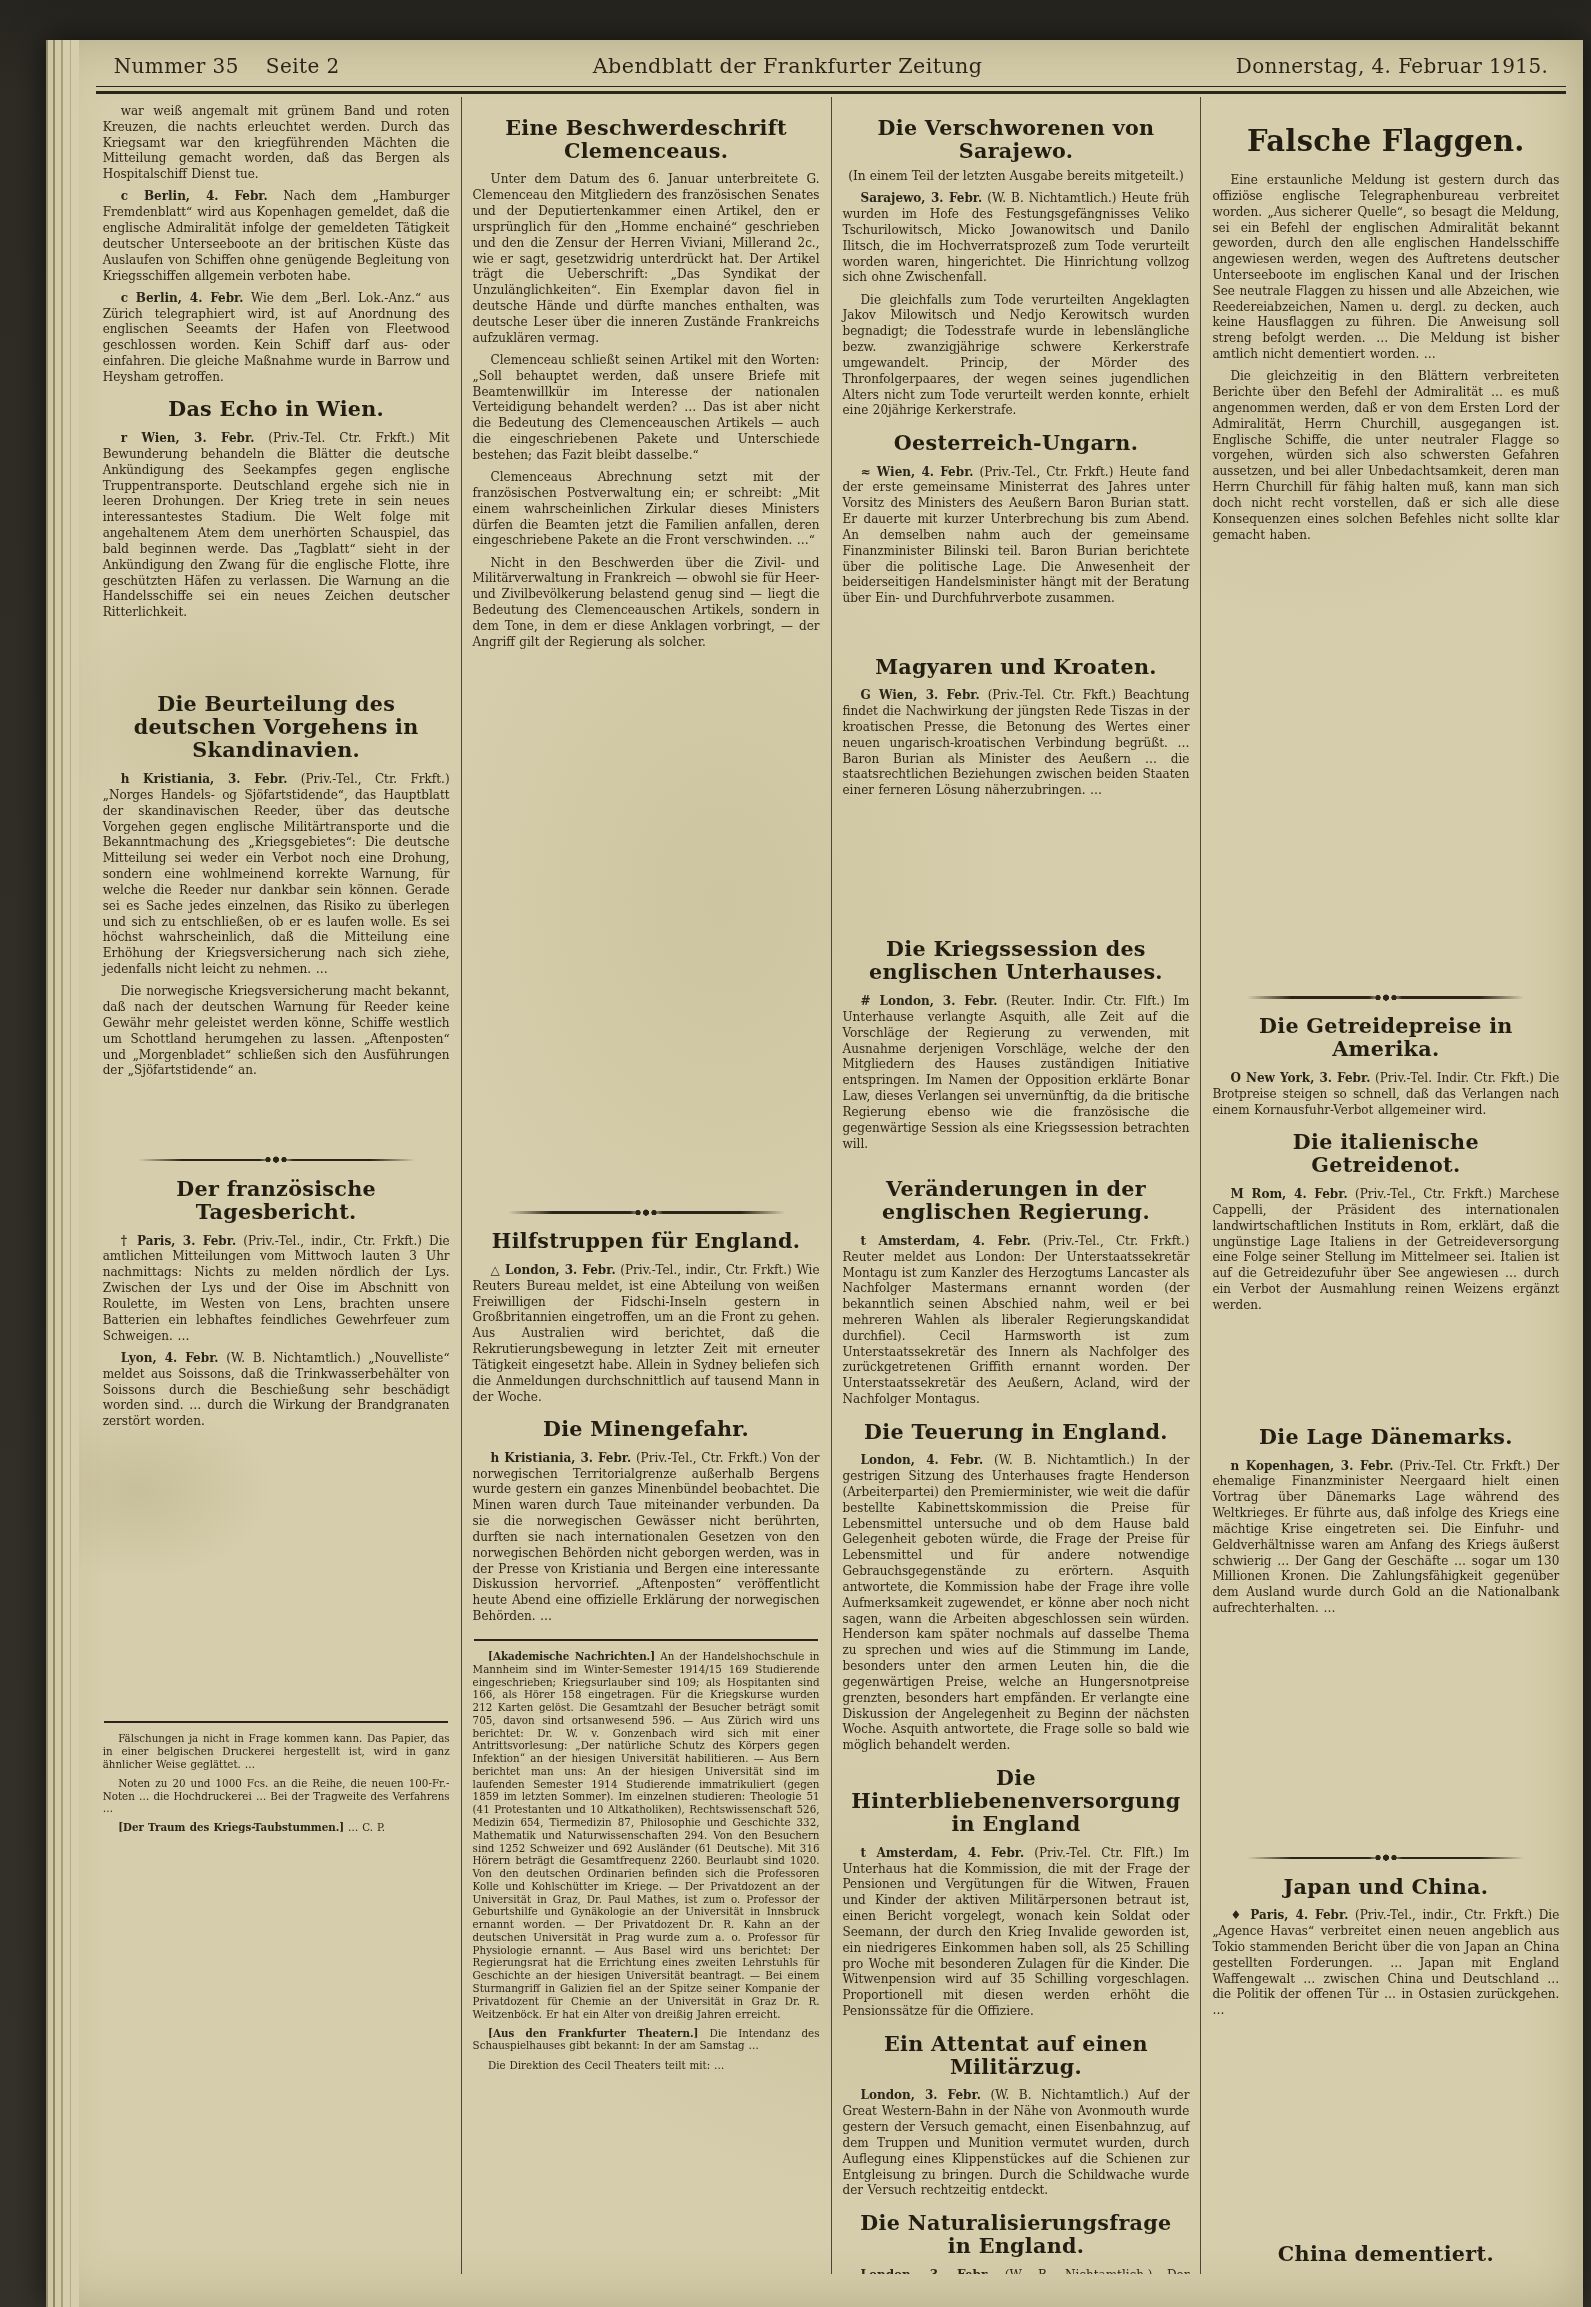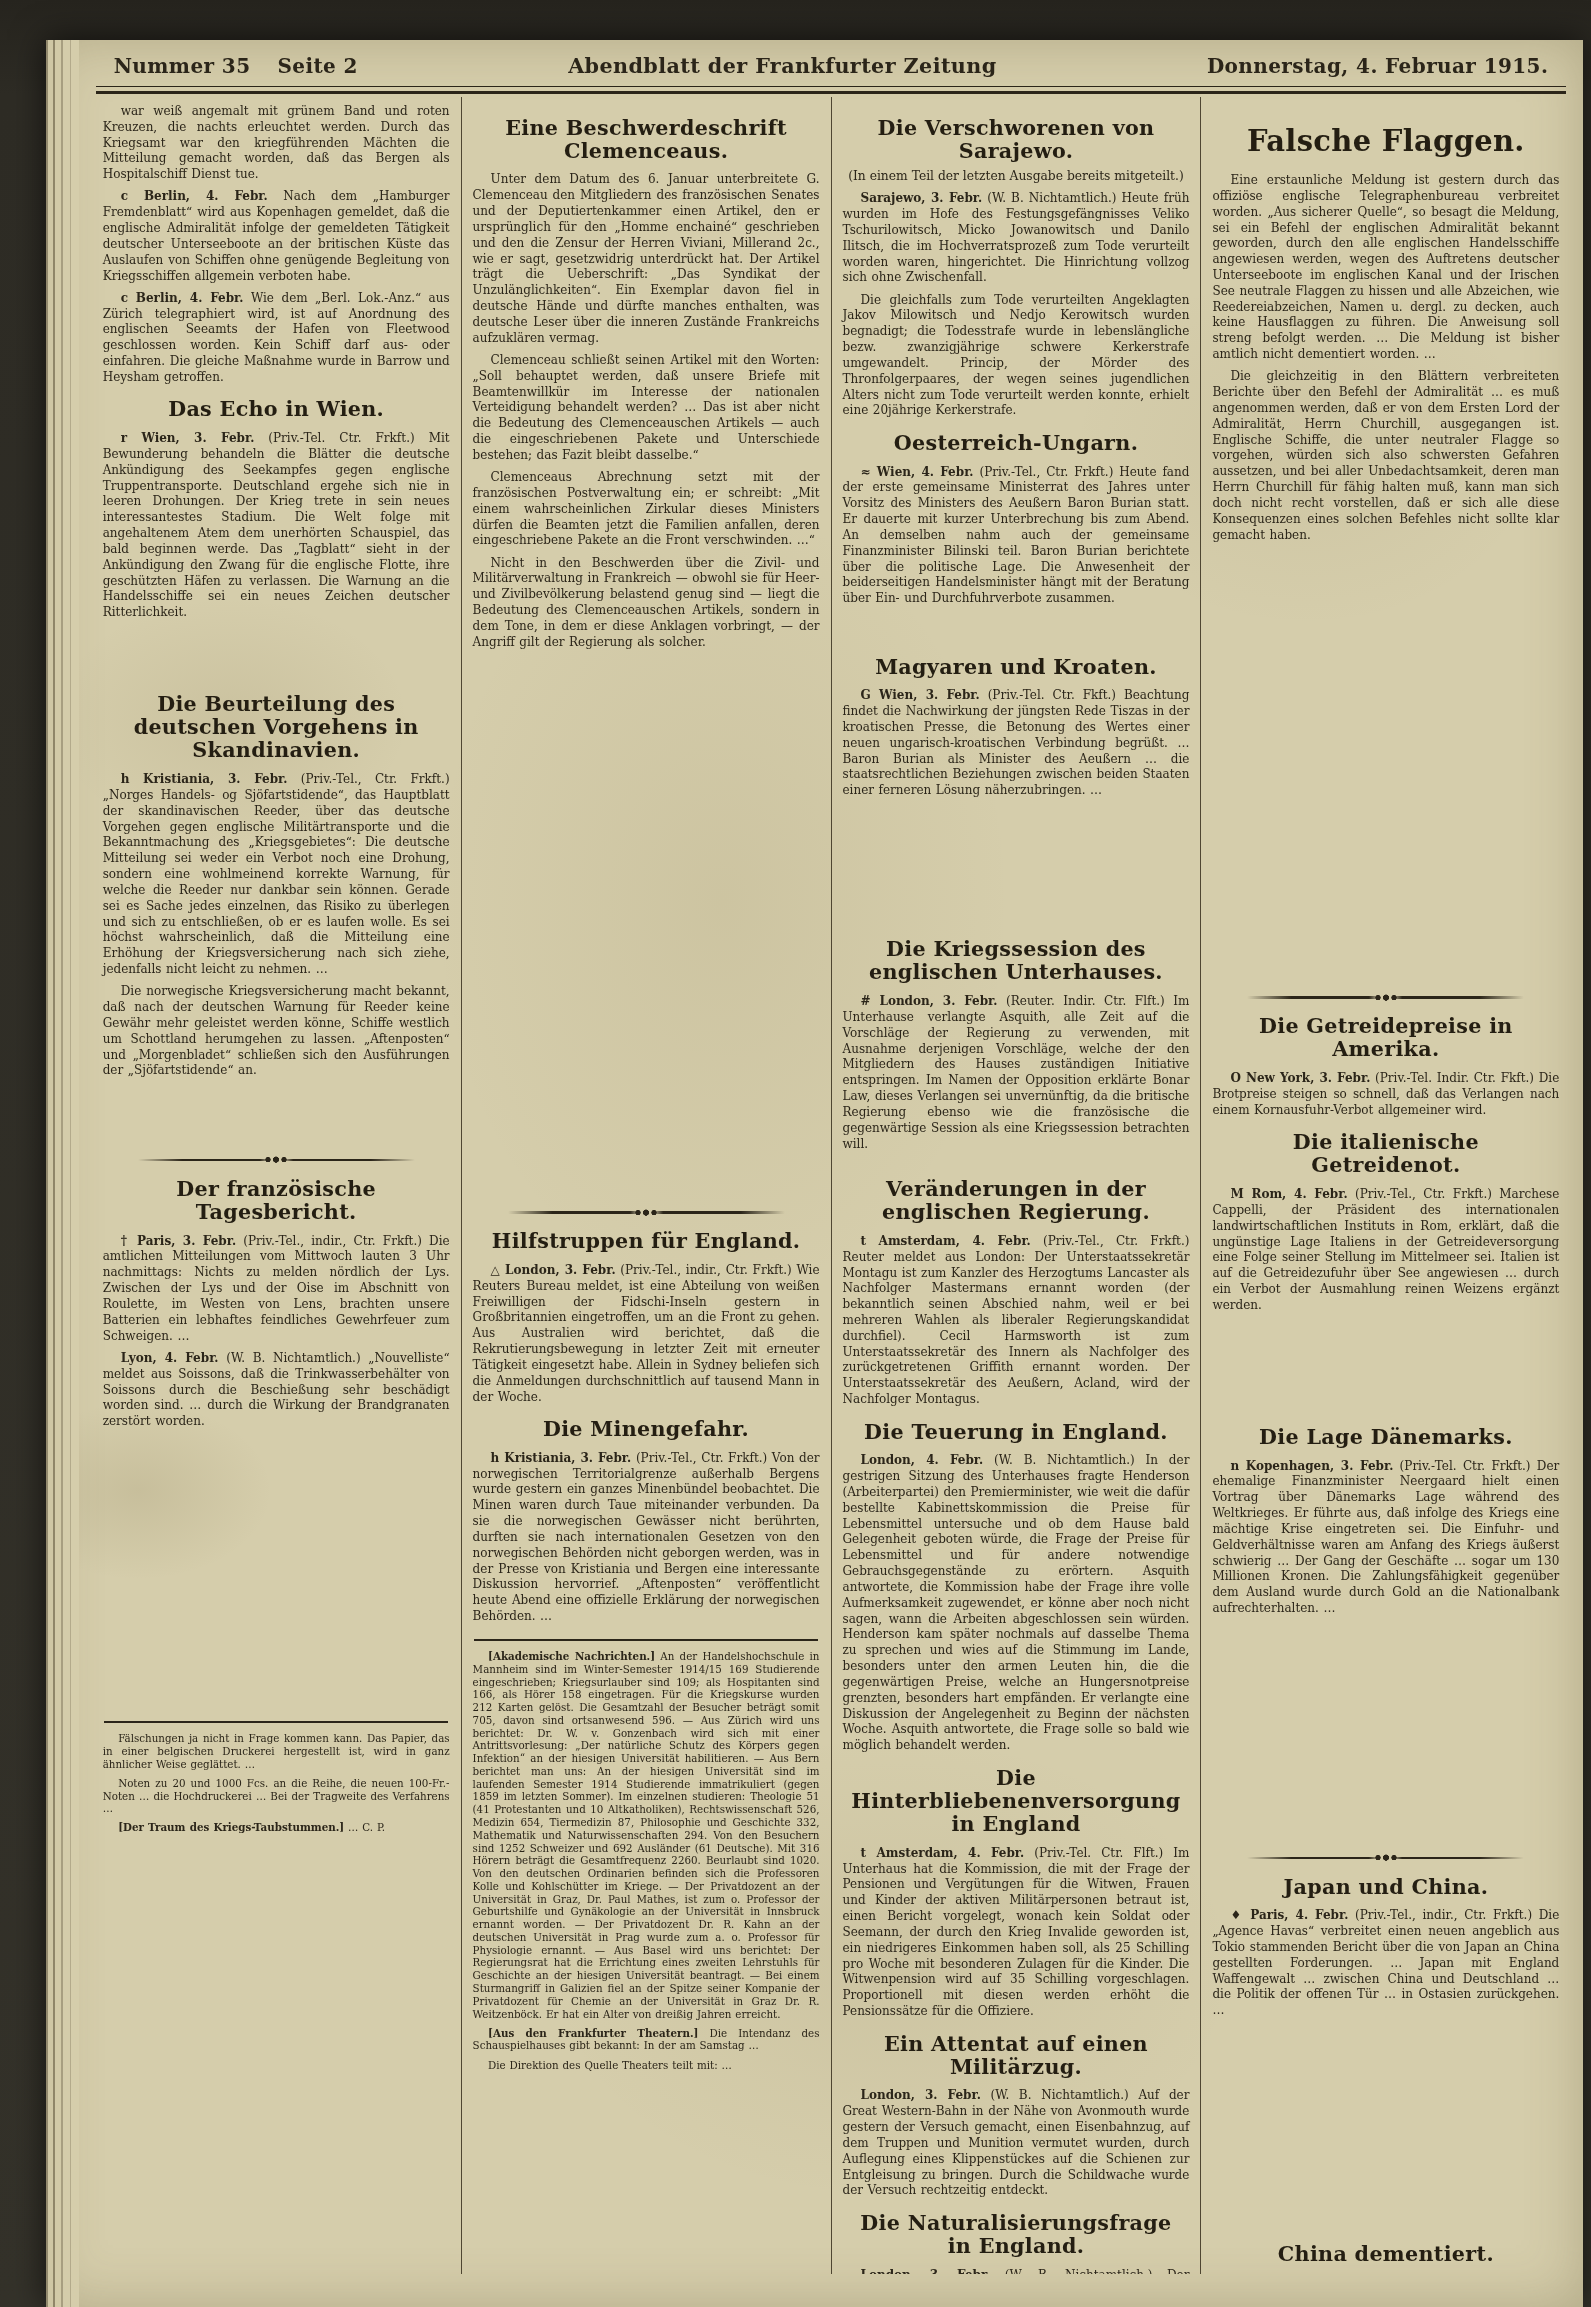--- a/index.html
+++ b/index.html
@@ -22,21 +22,21 @@
   }
   .page-edges{
     position:absolute;left:0;top:0;bottom:0;width:33px;
     background:linear-gradient(90deg,
       #938a6e 0 1.6px,#cfc7a4 1.6px 7.2px,#8f8668 7.2px 8.8px,#d2caa7 8.8px 15px,
       #a79e80 15px 16.7px,#d4ccaa 16.7px 24px,#b3aa8b 24px 25.5px,#d5cdab 25.5px 100%);
   }
   .content{position:absolute;left:33px;top:0;right:0;bottom:0;padding:0 12.7px;}
   .header{display:flex;justify-content:space-between;align-items:baseline;padding:14.3px 22px 6.4px;}
   .header .hgroup{display:flex;gap:27px;}
-  .header span{font-weight:bold;font-size:20px;letter-spacing:0.4px;white-space:nowrap;}
+  .header span{font-weight:normal;font-size:20px;letter-spacing:0.4px;white-space:nowrap;}
   .header .masthead{font-size:20.7px;}
   .header-rule{height:4px;border-top:1.6px solid #2b2519;border-bottom:3.2px solid #2b2519;margin:1.6px 4.8px 0;}
   .columns{display:flex;height:2177px;overflow:hidden;margin-top:3.2px;}
   .column{flex:1 1 0;padding:6.4px 11px 0;overflow:hidden;}
   .column + .column{border-left:1.6px solid rgba(45,36,20,.8);}
   .article{margin-bottom:8px;}
   .headline{
     text-align:center;font-weight:bold;font-size:20.7px;line-height:1.12;
     margin:12.7px 3.2px 9.5px;letter-spacing:0.3px;color:#241e12;
   }
@@ -120,21 +120,21 @@
             <p class="para"><b>△ London, 3. Febr.</b> (Priv.-Tel., indir., Ctr. Frkft.) Wie Reuters Bureau meldet, ist eine Abteilung von weißen Freiwilligen der Fidschi-Inseln gestern in Großbritannien eingetroffen, um an die Front zu gehen. Aus Australien wird berichtet, daß die Rekrutierungsbewegung in letzter Zeit mit erneuter Tätigkeit eingesetzt habe. Allein in Sydney beliefen sich die Anmeldungen durchschnittlich auf tausend Mann in der Woche.</p>
           </article>
           <article class="article" style="min-height: 211px;">
             <h2 class="headline">Die Minengefahr.</h2>
             <p class="para"><b>h Kristiania, 3. Febr.</b> (Priv.-Tel., Ctr. Frkft.) Von der norwegischen Territorialgrenze außerhalb Bergens wurde gestern ein ganzes Minenbündel beobachtet. Die Minen waren durch Taue miteinander verbunden. Da sie die norwegischen Gewässer nicht berührten, durften sie nach internationalen Gesetzen von den norwegischen Behörden nicht geborgen werden, was in der Presse von Kristiania und Bergen eine interessante Diskussion hervorrief. „Aftenposten“ veröffentlicht heute Abend eine offizielle Erklärung der norwegischen Behörden. …</p>
           </article>
           <article class="article small" style="min-height: 692px;">
             <div class="full-rule"></div>
             <p class="para"><b>[Akademische Nachrichten.]</b> An der Handelshochschule in Mannheim sind im Winter-Semester 1914/15 169 Studierende eingeschrieben; Kriegsurlauber sind 109; als Hospitanten sind 166, als Hörer 158 eingetragen. Für die Kriegskurse wurden 212 Karten gelöst. Die Gesamtzahl der Besucher beträgt somit 705, davon sind ortsanwesend 596. — Aus Zürich wird uns berichtet: Dr. W. v. Gonzenbach wird sich mit einer Antrittsvorlesung: „Der natürliche Schutz des Körpers gegen Infektion“ an der hiesigen Universität habilitieren. — Aus Bern berichtet man uns: An der hiesigen Universität sind im laufenden Semester 1914 Studierende immatrikuliert (gegen 1859 im letzten Sommer). Im einzelnen studieren: Theologie 51 (41 Protestanten und 10 Altkatholiken), Rechtswissenschaft 526, Medizin 654, Tiermedizin 87, Philosophie und Geschichte 332, Mathematik und Naturwissenschaften 294. Von den Besuchern sind 1252 Schweizer und 692 Ausländer (61 Deutsche). Mit 316 Hörern beträgt die Gesamtfrequenz 2260. Beurlaubt sind 1020. Von den deutschen Ordinarien befinden sich die Professoren Kolle und Kohlschütter im Kriege. — Der Privatdozent an der Universität in Graz, Dr. Paul Mathes, ist zum o. Professor der Geburtshilfe und Gynäkologie an der Universität in Innsbruck ernannt worden. — Der Privatdozent Dr. R. Kahn an der deutschen Universität in Prag wurde zum a. o. Professor für Physiologie ernannt. — Aus Basel wird uns berichtet: Der Regierungsrat hat die Errichtung eines zweiten Lehrstuhls für Geschichte an der hiesigen Universität beantragt. — Bei einem Sturmangriff in Galizien fiel an der Spitze seiner Kompanie der Privatdozent für Chemie an der Universität in Graz Dr. R. Weitzenböck. Er hat ein Alter von dreißig Jahren erreicht.</p>
             <p class="para"><b>[Aus den Frankfurter Theatern.]</b> Die Intendanz des Schauspielhauses gibt bekannt: In der am Samstag …</p>
-            <p class="para">Die Direktion des Quelle Theaters teilt mit: …</p>
+            <p class="para">Die Direktion des Cecil Theaters teilt mit: …</p>
           </article>
         </section>
         <section class="column">
           <article class="article" style="min-height: 263px;">
             <h2 class="headline">Die Verschworenen von Sarajewo.</h2>
             <div class="subhead">(In einem Teil der letzten Ausgabe bereits mitgeteilt.)</div>
             <p class="para"><b>Sarajewo, 3. Febr.</b> (W. B. Nichtamtlich.) Heute früh wurden im Hofe des Festungsgefängnisses Veliko Tschurilowitsch, Micko Jowanowitsch und Danilo Ilitsch, die im Hochverratsprozeß zum Tode verurteilt worden waren, hingerichtet. Die Hinrichtung vollzog sich ohne Zwischenfall.</p>
             <p class="para">Die gleichfalls zum Tode verurteilten Angeklagten Jakov Milowitsch und Nedjo Kerowitsch wurden begnadigt; die Todesstrafe wurde in lebenslängliche bezw. zwanzigjährige schwere Kerkerstrafe umgewandelt. Princip, der Mörder des Thronfolgerpaares, der wegen seines jugendlichen Alters nicht zum Tode verurteilt werden konnte, erhielt eine 20jährige Kerkerstrafe.</p>
           </article>
           <article class="article" style="min-height: 211px;">

